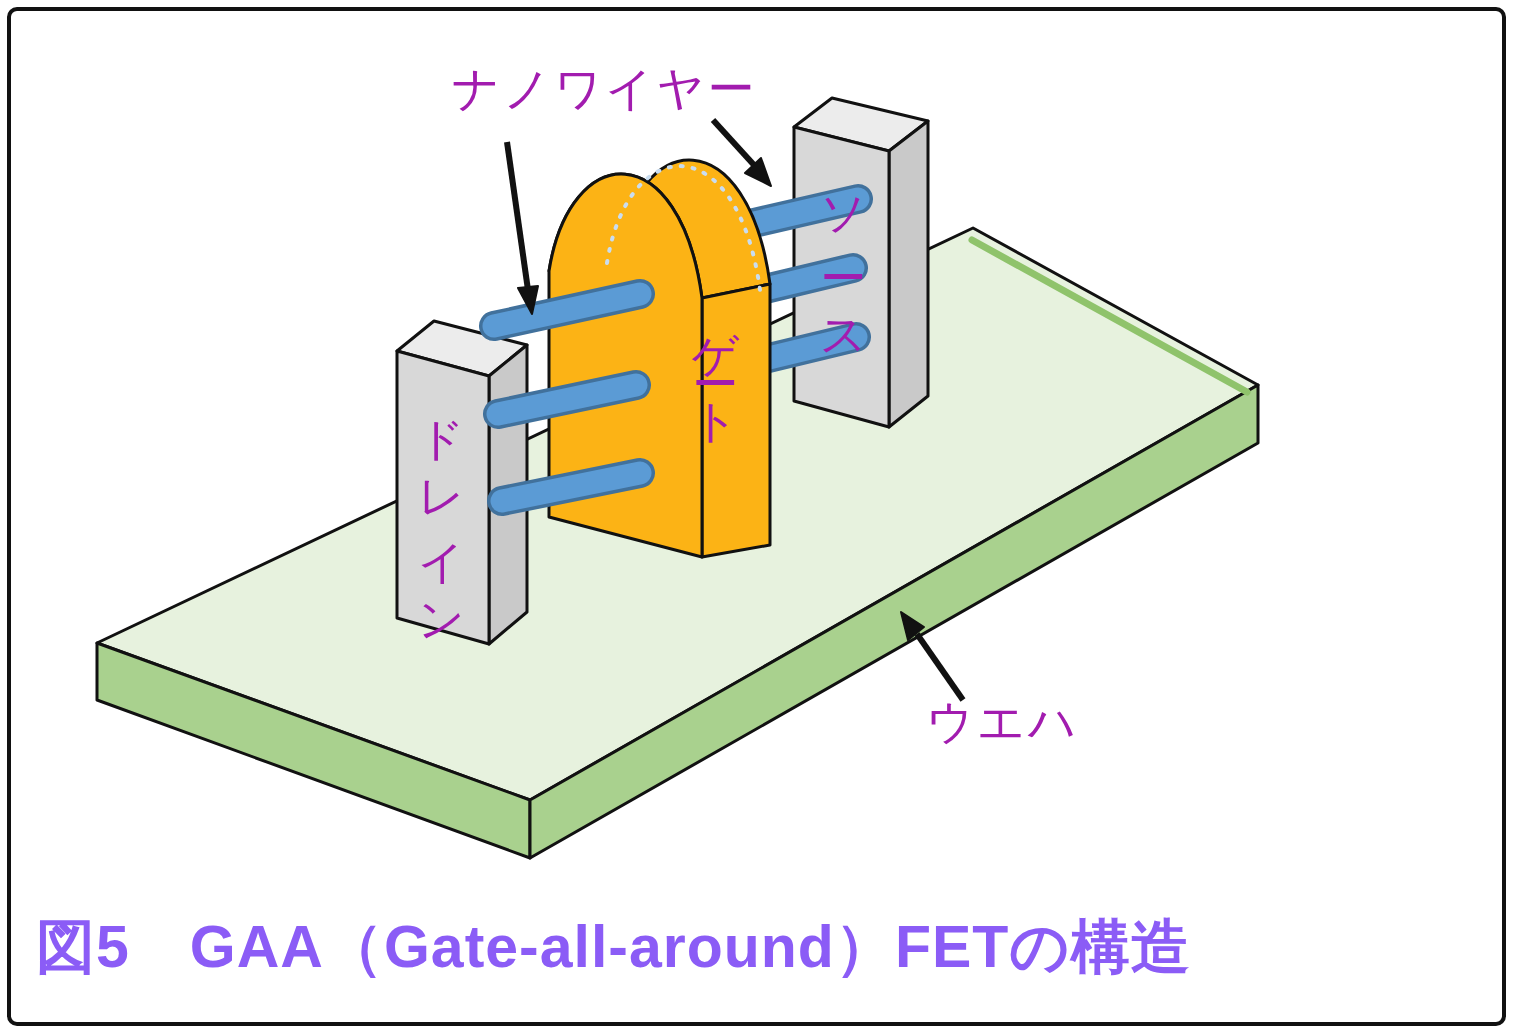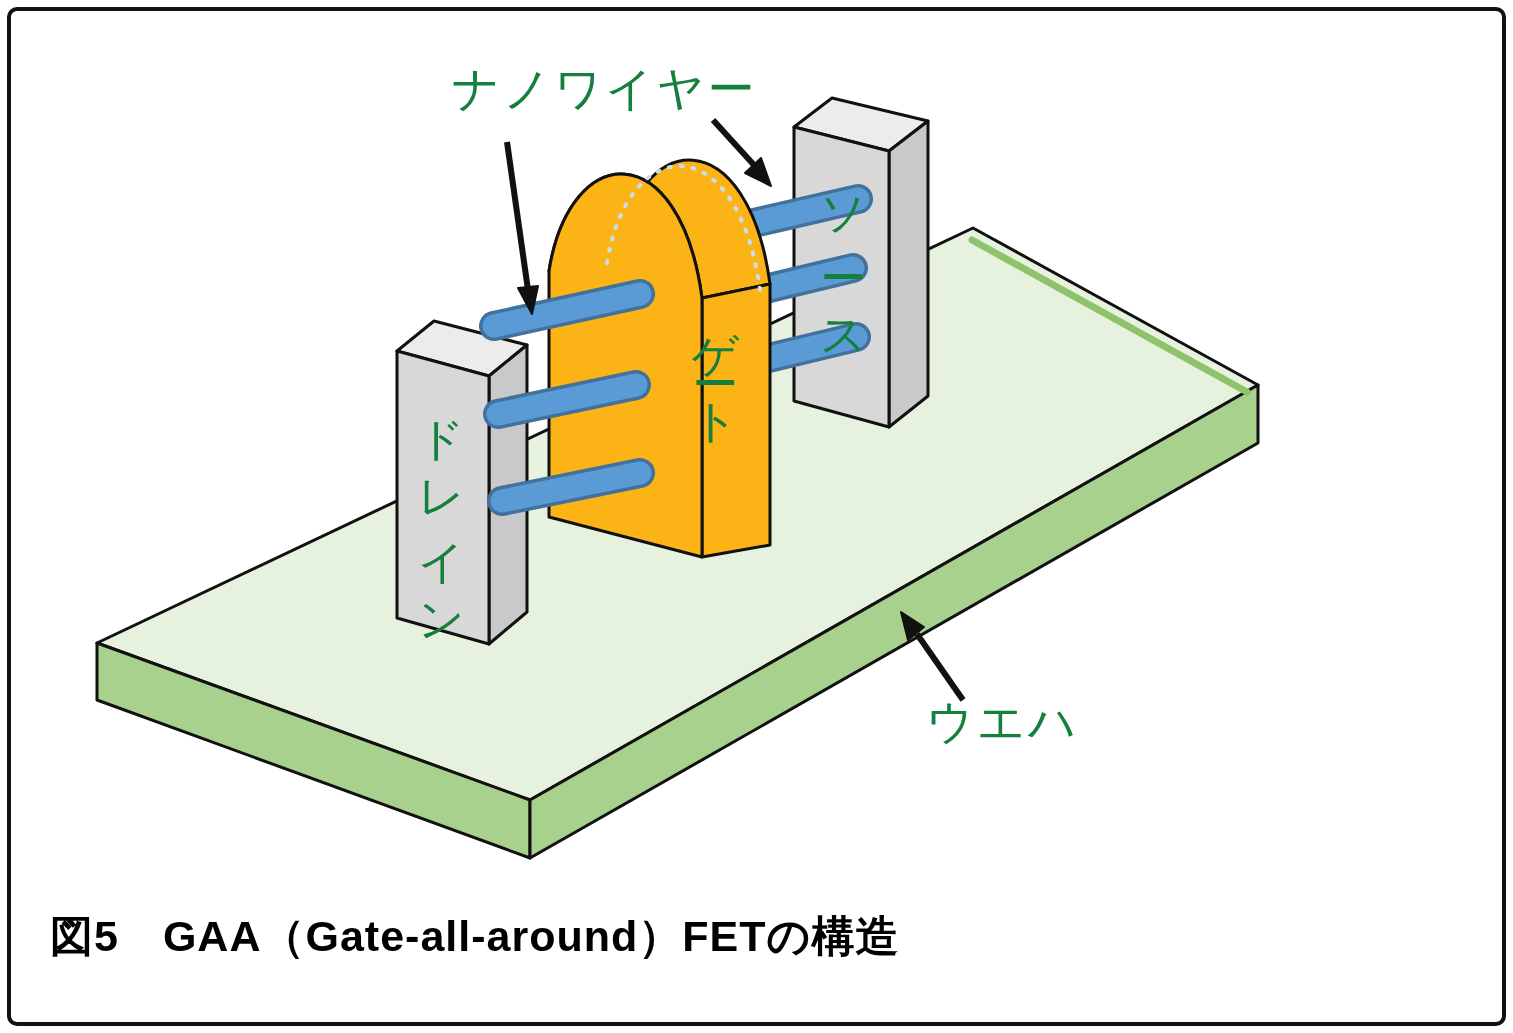--- a/index.html
+++ b/index.html
@@ -19,44 +19,44 @@
     pointer-events: none;
   }
   svg.diagram {
     position: absolute;
     left: 0; top: 0;
     width: 1513px;
     height: 1033px;
   }
   .lbl {
     position: absolute;
-    color: #15803d;
+    color: #a21caf;
     white-space: nowrap;
     line-height: 1.05;
   }
   .lbl-h { font-size: 47px; letter-spacing: 3px; }
   .lbl-v {
     font-size: 46px;
     writing-mode: vertical-rl;
     text-orientation: mixed;
     letter-spacing: 10px;
   }
   #lbl-nanowire { left: 452px; top: 64px; }
   #lbl-drain    { left: 418px; top: 386px; }
   #lbl-gate     { left: 692px; top: 298px; }
   #lbl-source   { left: 820px; top: 166px; letter-spacing: 36px; }
   #lbl-wafer    { left: 926px; top: 698px; font-family: Liberation Serif, serif; }
   .caption {
     position: absolute;
-    left: 50px;
+    left: 36px;
     top: 908px;
-    font-size: 43px;
+    font-size: 59px;
     font-weight: 700;
     letter-spacing: 1px;
-    color: #000000;
+    color: #8b5cf6;
     white-space: nowrap;
   }
 </style>
 </head>
 <body>
 
 <div class="stage">
 
   <svg class="diagram" viewBox="0 0 1513 1033">
 

